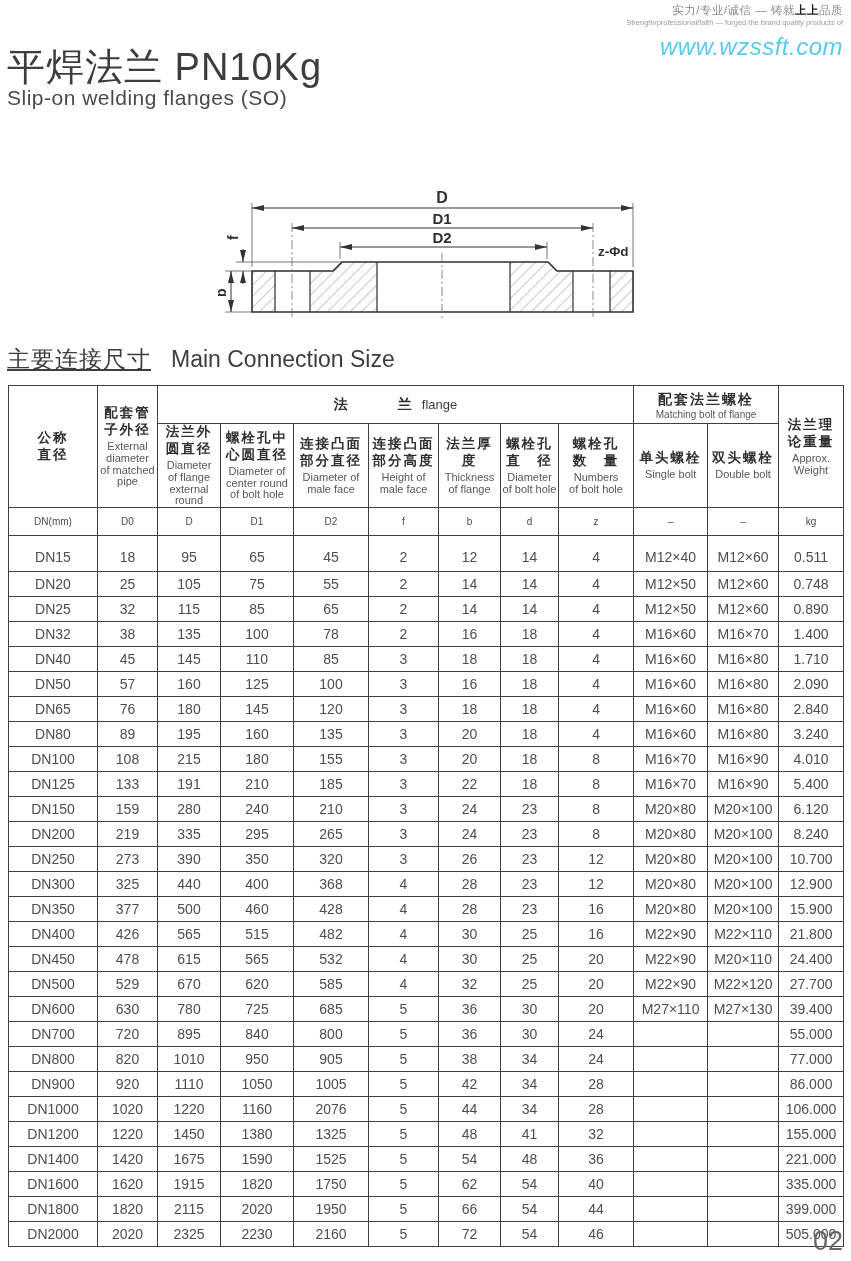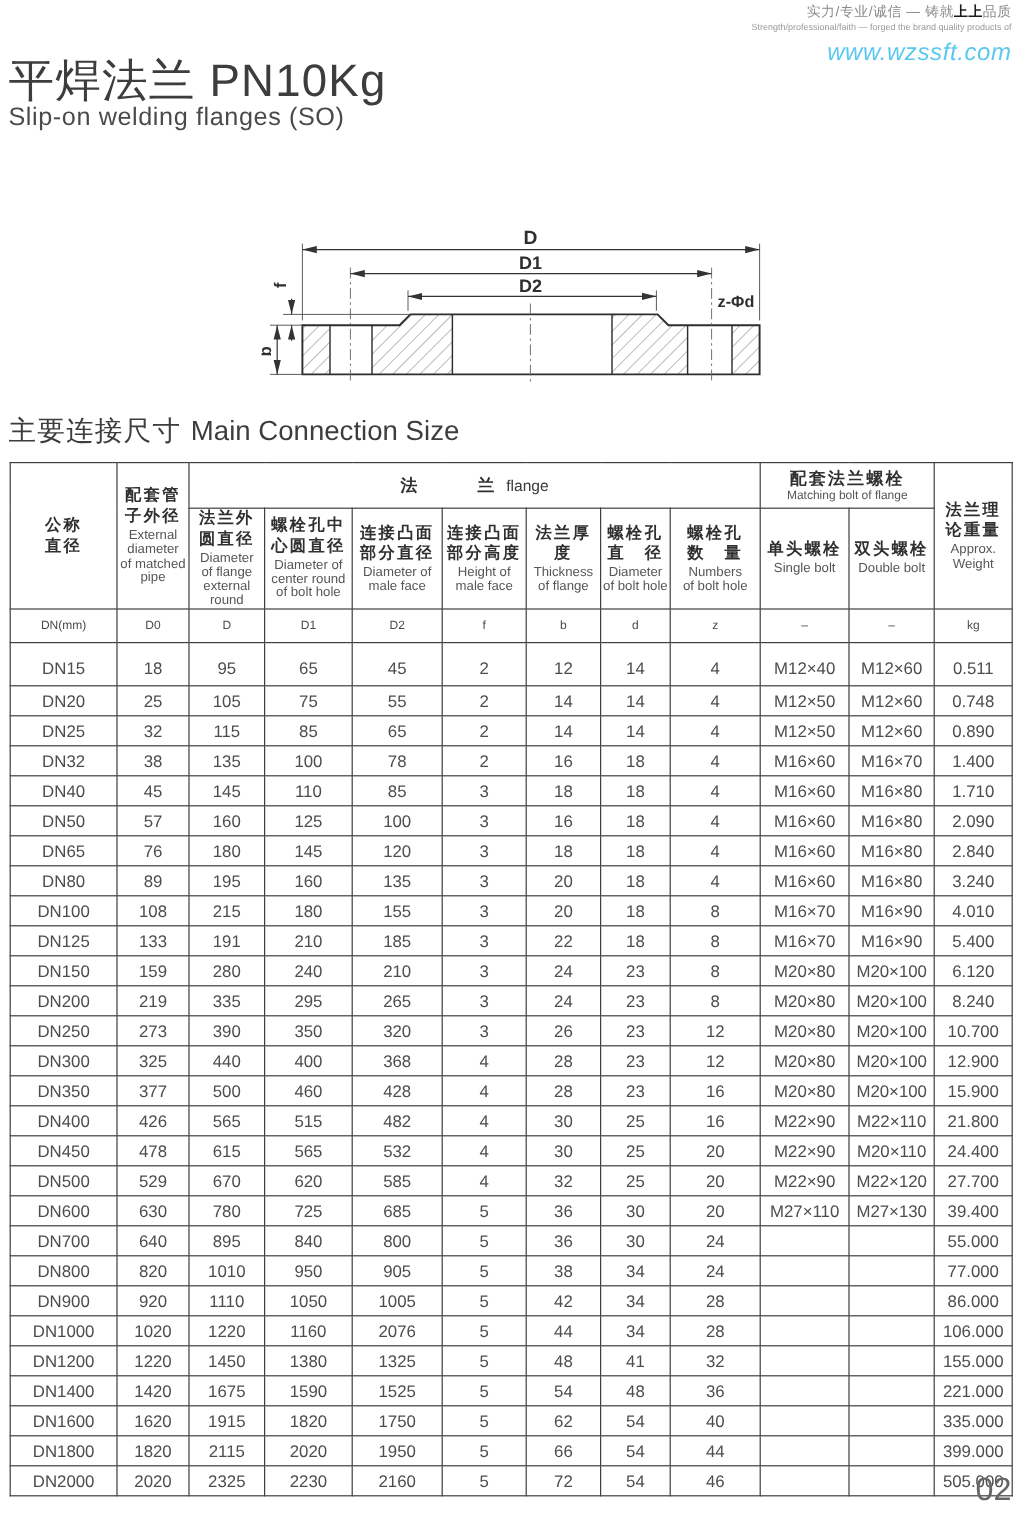--- a/index.html
+++ b/index.html
@@ -7,30 +7,30 @@
   body {
     width:851px; height:1261px; position:relative;
     font-family:"Liberation Sans","DejaVu Sans",sans-serif;
     color:#4a4a4a; overflow:hidden;
   }
   
   .masthead { position:absolute; top:3px; right:8px; text-align:right; line-height:1.25; }
   .masthead .zh { font-size:11.5px; color:#8a8a8a; letter-spacing:.5px; }
   .masthead .zh b { color:#1a1a1a; font-weight:bold;margin-top:44px; }
   .masthead .en { font-size:7.5px; color:#9a9a9a; margin-top:1px; }
-  .masthead .site { font-size:20px; font-style:italic; color:#5bc8f0; margin-top:4px; letter-spacing:.5px; }
+  .masthead .site { font-size:24px; font-style:italic; color:#5bc8f0; margin-top:4px; letter-spacing:.5px; }
   
   .title-zh { position:absolute; left:7px; top:42px; font-size:38px; color:#3d3d3d; letter-spacing:1px; font-weight:500; }
   .title-en { position:absolute; left:7px; top:86px; font-size:21px; color:#4a4a4a; letter-spacing:.5px; }
   
   .drawing { position:absolute; left:218px; top:183px; width:465px; height:155px; }
   
   .section-heading { position:absolute; left:7px; top:344px; font-size:23px; color:#3d3d3d; }
-  .section-heading .zh { letter-spacing:1px; font-weight:500; }
-  .section-heading .en { margin-left:8px; }
+  .section-heading .zh { letter-spacing:1px; font-weight:500;text-decoration:underline; }
+  .section-heading .en { margin-left:20px; }
   
   table.spec { position:absolute; left:8px; top:385px; width:835px; border-collapse:collapse; table-layout:fixed; }
   table.spec th, table.spec td {
     border:1px solid #3f3f3f; text-align:center; vertical-align:middle;
     padding:0; font-weight:normal; overflow:hidden;
   }
   .hz { font-size:13.5px; color:#303030; font-weight:bold; letter-spacing:2px; white-space:pre-line; line-height:1.25; }
   .he { font-size:11px; color:#565656; white-space:pre-line; line-height:1.08; margin-top:2px; letter-spacing:0; font-weight:normal; }
   .grp-zh { font-size:14px; color:#303030; font-weight:bold; letter-spacing:2px; display:inline-block; }
   .grp-en { font-size:13px; color:#3a3a3a; display:inline-block; margin-left:8px; font-weight:normal; }
@@ -496,21 +496,21 @@
         <td>5</td>
         <td>36</td>
         <td>30</td>
         <td>20</td>
         <td>M27×110</td>
         <td>M27×130</td>
         <td>39.400</td>
       </tr>
       <tr>
         <td>DN700</td>
-        <td>640</td>
+        <td>720</td>
         <td>895</td>
         <td>840</td>
         <td>800</td>
         <td>5</td>
         <td>36</td>
         <td>30</td>
         <td>24</td>
         <td></td>
         <td></td>
         <td>55.000</td>

